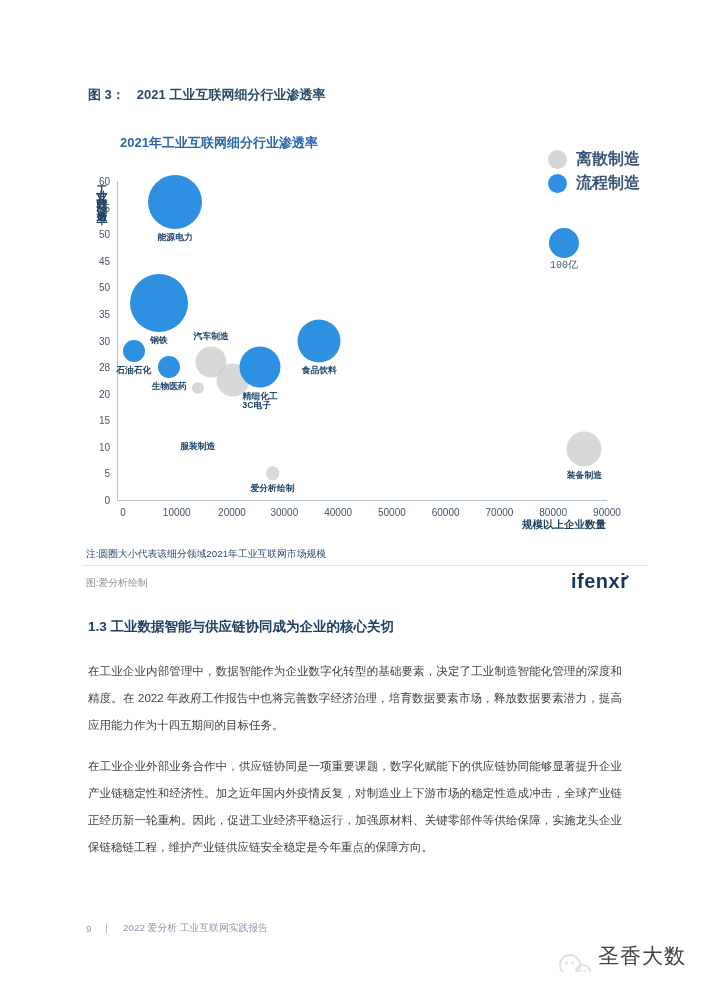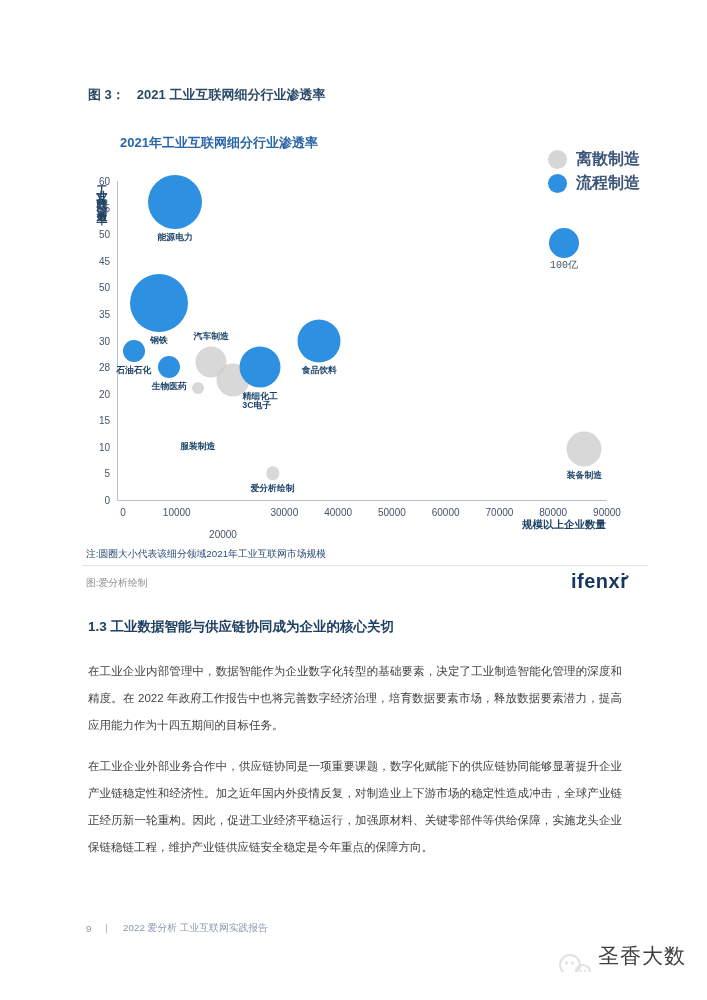--- a/index.html
+++ b/index.html
@@ -68,21 +68,21 @@
   <div class="fig-caption">
     <span>图 3：</span><span class="fig-title">2021 工业互联网细分行业渗透率</span>
   </div>
 
   <div>
     <div class="chart-title">2021年工业互联网细分行业渗透率</div>
     <div class="y-axis-title">工业互联网渗透率</div>
     <div class="plot" id="plot">
         <div class="tick xtick" style="left: 5px;">0</div>
         <div class="tick xtick" style="left: 58.7778px;">10000</div>
-        <div class="tick xtick" style="left: 105px; margin-top: 22px;">20000</div>
+        <div class="tick xtick" style="left: 114px;">20000</div>
         <div class="tick xtick" style="left: 166.333px;">30000</div>
         <div class="tick xtick" style="left: 220.111px;">40000</div>
         <div class="tick xtick" style="left: 273.889px;">50000</div>
         <div class="tick xtick" style="left: 327.667px;">60000</div>
         <div class="tick xtick" style="left: 381.444px;">70000</div>
         <div class="tick xtick" style="left: 435.222px;">80000</div>
         <div class="tick xtick" style="left: 489px;">90000</div>
         <div class="tick ytick" style="top: 319px;">0</div>
         <div class="tick ytick" style="top: 292.417px;">5</div>
         <div class="tick ytick" style="top: 265.833px;">10</div>

